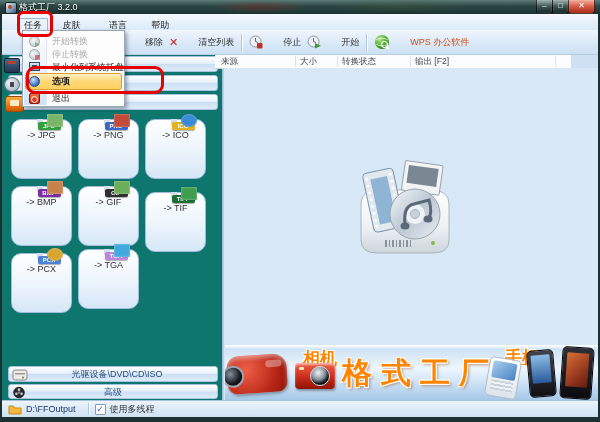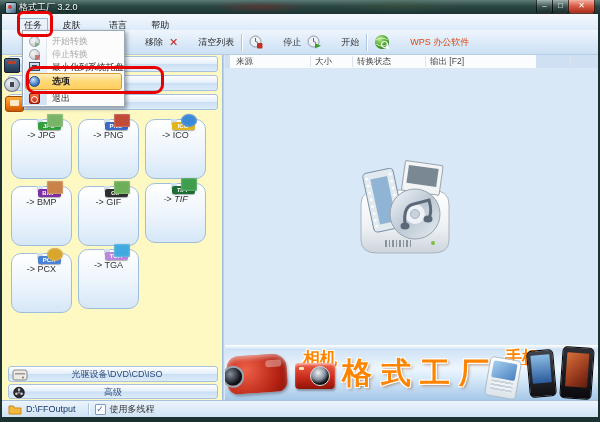--- a/index.html
+++ b/index.html
@@ -30,21 +30,21 @@
   
   #toolbar{position:absolute;left:2px;top:30px;right:2px;height:25px;display:flex;align-items:center;
     background:linear-gradient(180deg,#f0f6fd,#d8e8f8 60%,#cde1f4);border-bottom:1px solid #b4cce4;
     padding-left:108px;box-sizing:border-box;}
   .tbtn{display:flex;align-items:center;gap:20px;font-size:9px;color:#333;padding:2px 3px;white-space:nowrap;}
   .tsep{width:1px;height:17px;background:#aec6e0;box-shadow:1px 0 0 #fff;margin:0 4px;}
   .icon-page{width:10px;height:12px;background:#fff;border:1px solid #98a0a8;border-radius:1px;position:relative;}
   .icon-page i{position:absolute;left:1px;bottom:2px;width:6px;height:3px;background:#d03020;}
   .icon-x{color:#cc2020;font-weight:bold;font-size:11px;line-height:11px;}
   
-  #left-panel{position:absolute;left:2px;top:55px;width:220px;height:345px;background:#fef9c3;}
+  #left-panel{position:absolute;left:2px;top:55px;width:220px;height:345px;background:#0f766e;}
   .acc-bar{position:absolute;left:6px;width:210px;height:16px;border:1px solid #a6c2e0;border-radius:3px;
     background:linear-gradient(180deg,#feffff,#e4effb 48%,#cbdff4 52%,#ddecf9);
     box-shadow:inset 0 1px 0 #fff;box-sizing:border-box;text-align:center;
     font-size:9px;color:#2a4a7a;line-height:14px;}
   .acc-bar .aicon{position:absolute;left:3px;top:1px;}
   .mini-ic{position:absolute;border-radius:2px;}
   #mi-video{left:2px;top:3px;width:14px;height:13px;background:linear-gradient(180deg,#4a6a8e,#22354e);border:1px solid #16202e;}
   #mi-video i{display:block;margin:2px auto 0;width:8px;height:3px;background:#b8402e;}
   #mi-audio{left:2px;top:22px;width:14px;height:13px;background:radial-gradient(circle at 35% 35%,#f0f4f8,#9aa8b6);border:1px solid #66788a;border-radius:50%;}
   #mi-audio i{display:block;margin:4px auto 0;width:4px;height:5px;background:#445;}
@@ -58,21 +58,21 @@
   .ficon .fold{position:absolute;right:-1px;top:-1px;width:0;height:0;
     border-left:6px solid #d8dce0;border-top:6px solid #cfe0f2;}
   .ftag{position:absolute;left:-4px;top:2px;width:23px;height:8px;border-radius:2px;color:#fff;
     font-size:6px;font-weight:bold;line-height:8px;text-align:center;box-shadow:0 1px 1px rgba(0,0,0,.3);}
   .fthumb{position:absolute;left:5px;bottom:3px;width:16px;height:13px;border-radius:1px;
     box-shadow:inset 0 0 2px rgba(255,255,255,.6),0 0 1px rgba(0,0,0,.4);}
   .flabel{display:block;line-height:10px;}
   
   #v-divider{position:absolute;left:222px;top:55px;width:3px;height:345px;
     background:linear-gradient(90deg,#93b2d2,#e6f1fc);}
-  #grid-header{position:absolute;left:230px;top:55px;width:306px;height:13px;background:#fbfcfe;
+  #grid-header{position:absolute;left:215px;top:55px;width:356px;height:13px;background:#fbfcfe;
     border-bottom:1px solid #c8d6e6;}
   .col-label{position:absolute;top:1px;font-size:8.5px;color:#444;}
   .col-sep{position:absolute;top:1px;width:1px;height:11px;background:#dde4ee;}
   #content{position:absolute;left:225px;top:68px;width:373px;height:277px;background:#d9e8f7;}
   
   #banner{position:absolute;left:225px;top:345px;width:373px;height:55px;overflow:hidden;
     background:linear-gradient(180deg,#ffffff 0%,#cfe2f5 8%,#eef6fd 42%,#d9eafa 60%,#a6c8e8 100%);}
   #banner-title{position:absolute;left:110px;width:170px;top:8px;text-align:center;font-size:30px;
     font-weight:bold;letter-spacing:9px;
     text-shadow:-1px -1px 0 #fff,1px -1px 0 #fff,-1px 1px 0 #fff,1px 1px 0 #fff,2px 2px 3px rgba(140,60,0,.5);}
@@ -255,21 +255,21 @@
         <span class="ftag" style="background: rgb(124, 46, 162);">BMP</span>
         <span class="fthumb" style="background: rgb(200, 130, 74);"></span></span>
       <span class="flabel">-&gt; BMP</span>
     </div>
     <div class="fmt-btn" style="left:76px;top:131px;">
       <span class="ficon"><span class="fold"></span>
         <span class="ftag" style="background: rgb(47, 47, 47);">GIF</span>
         <span class="fthumb" style="background: rgb(109, 174, 88);"></span></span>
       <span class="flabel">-&gt; GIF</span>
     </div>
-    <div class="fmt-btn" style="left:143px;top:128px;font-style:italic;">
+    <div class="fmt-btn" style="left:143px;top:137px;">
       <span class="ficon"><span class="fold"></span>
         <span class="ftag" style="background: rgb(29, 110, 52);">TIFF</span>
         <span class="fthumb" style="background: rgb(63, 158, 78);"></span></span>
       <span class="flabel">-&gt; TIF</span>
     </div>
     <div class="fmt-btn" style="left:9px;top:198px;">
       <span class="ficon"><span class="fold"></span>
         <span class="ftag" style="background: rgb(74, 130, 216);">PCX</span>
         <span class="fthumb" style="border-radius: 50%; background: rgb(216, 166, 46);"></span></span>
       <span class="flabel">-&gt; PCX</span>

